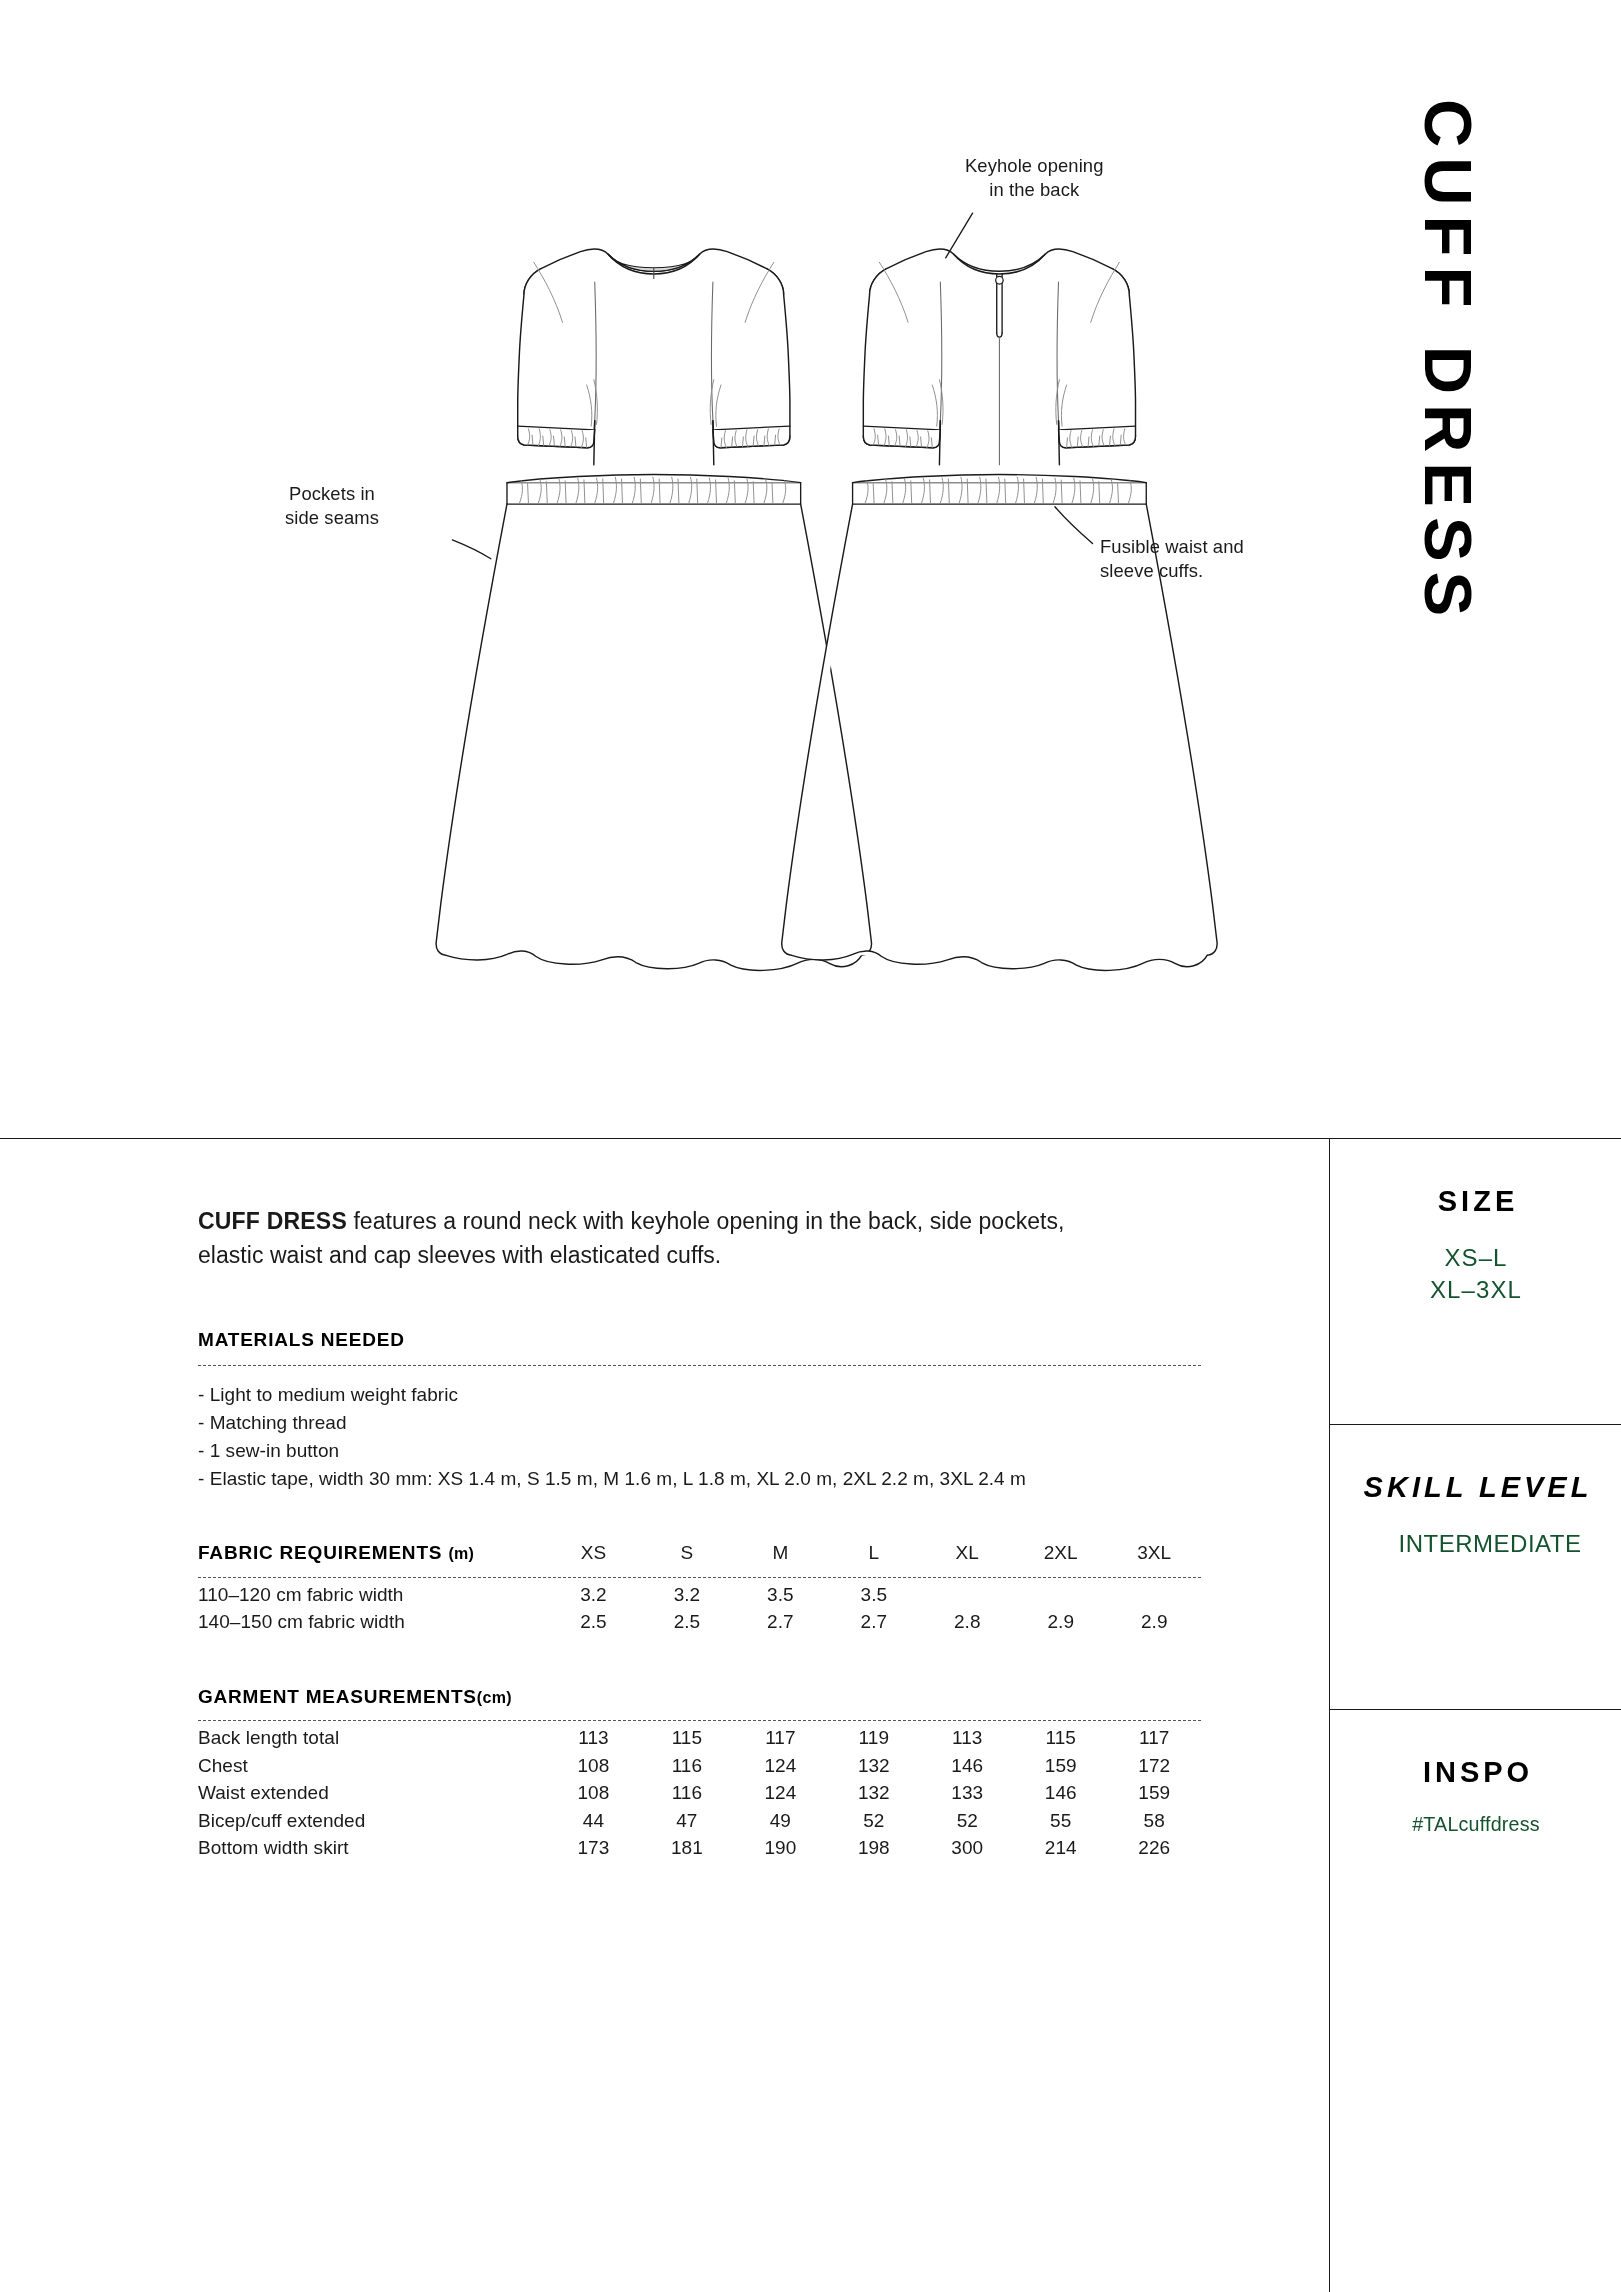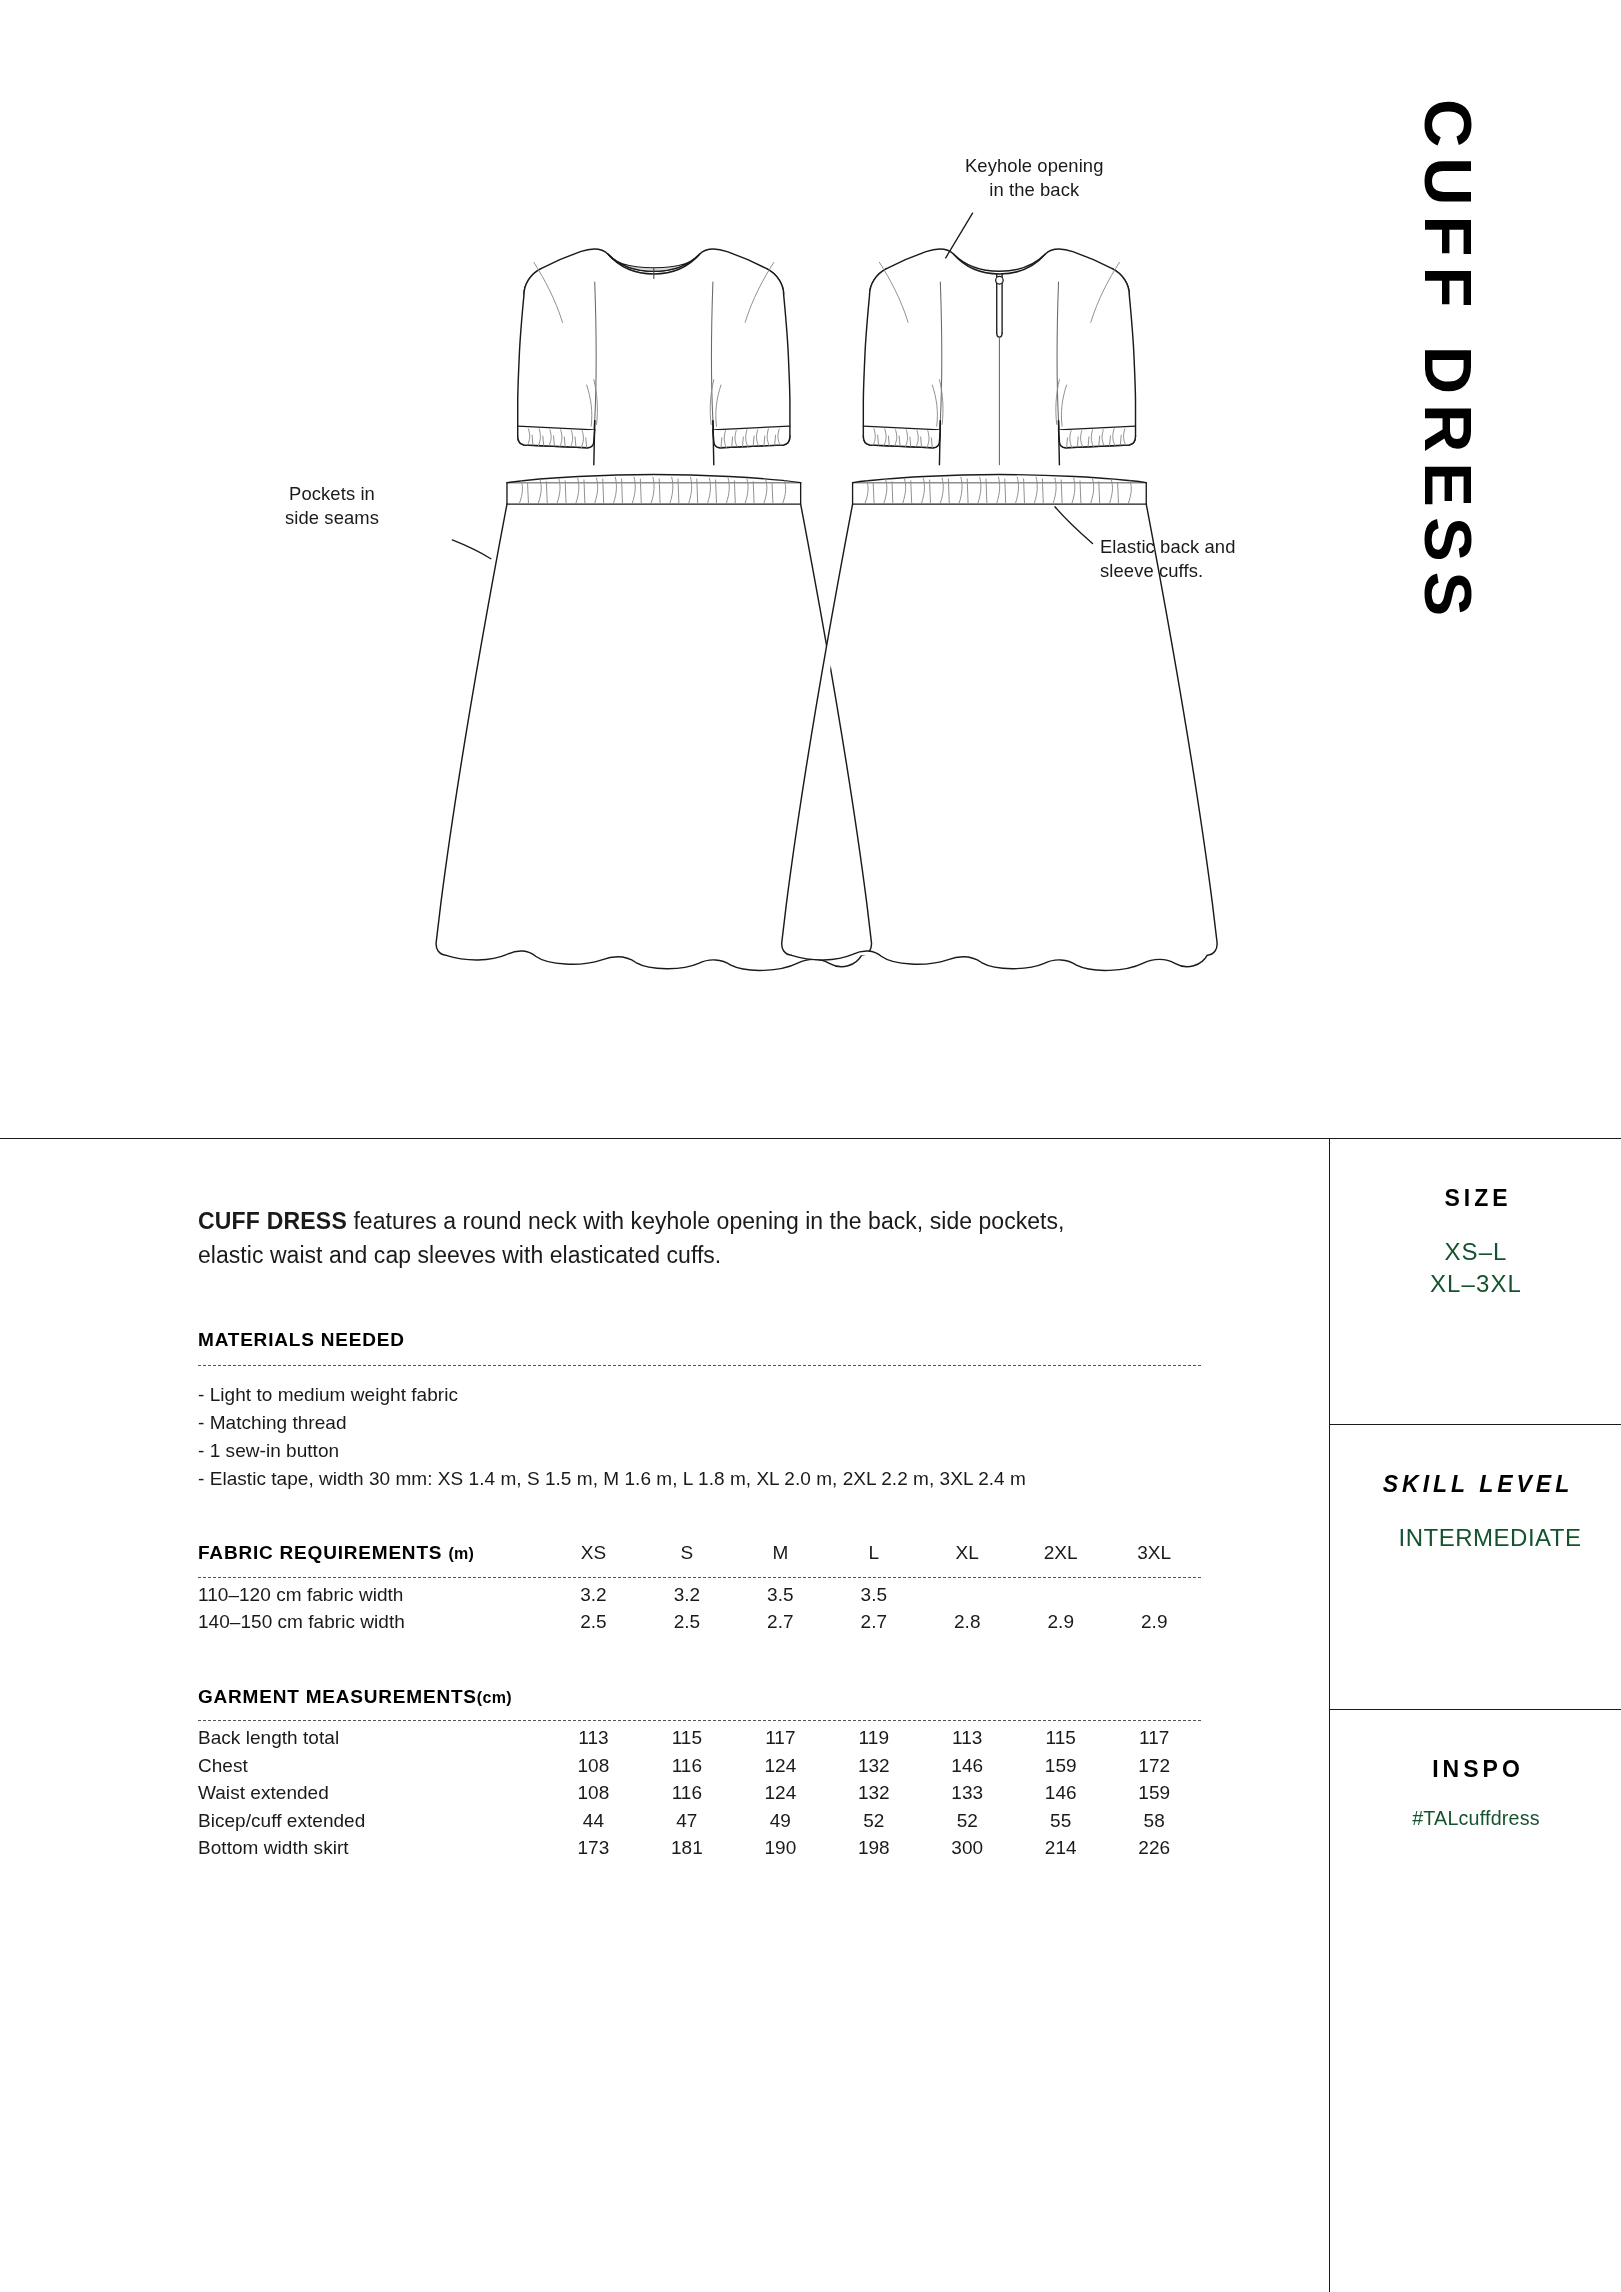--- a/index.html
+++ b/index.html
@@ -175,21 +175,21 @@
     left: 1331px;
     width: 290px;
     text-align: center;
   }
   #panel-size  { top: 1138px; height: 286px; }
   #panel-skill { top: 1424px; height: 285px; }
   #panel-inspo { top: 1709px; height: 358px; }
 
   .panel-title {
     font-weight: 700;
-    font-size: 23px;
+    font-size: 29px;
     letter-spacing: 4px;
     color: #000000;
     text-indent: 4px;
   }
   .panel-line {
     font-size: 24px;
     line-height: 1.32;
     color: #14532d;
     letter-spacing: 1.1px;
   }
@@ -491,21 +491,21 @@
         <path d="M1086,238 L1056,288"></path>
         <path d="M505,603 C 520,609 535,616 548,624"></path>
         <path d="M1220,607 C 1205,594 1190,580 1178,566"></path>
       </g>
     </svg>
 
     <div class="callout" id="callout-keyhole">Keyhole opening
 in the back</div>
     <div class="callout" id="callout-pockets">Pockets in
 side seams</div>
-    <div class="callout" id="callout-elastic">Elastic back and
+    <div class="callout" id="callout-elastic">Fusible waist and
 sleeve cuffs.</div>
 
     <div id="vertical-title">
       <span class="vt-text">CUFF DRESS</span>
     </div>
   </div>
 
   <div class="rule-h" id="main-divider"></div>
   <div class="rule-v" id="sidebar-divider"></div>
   <div class="rule-h" id="sidebar-rule-1"></div>

